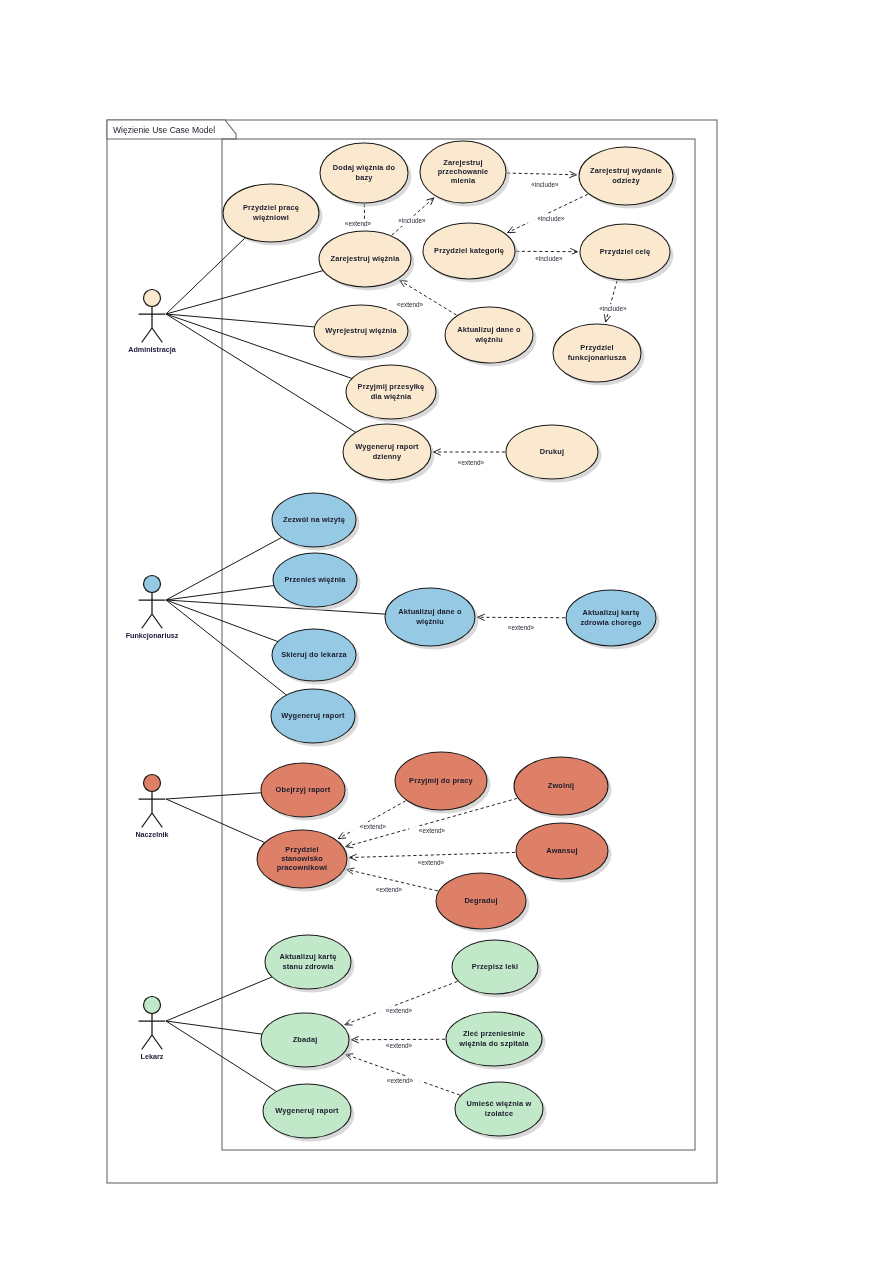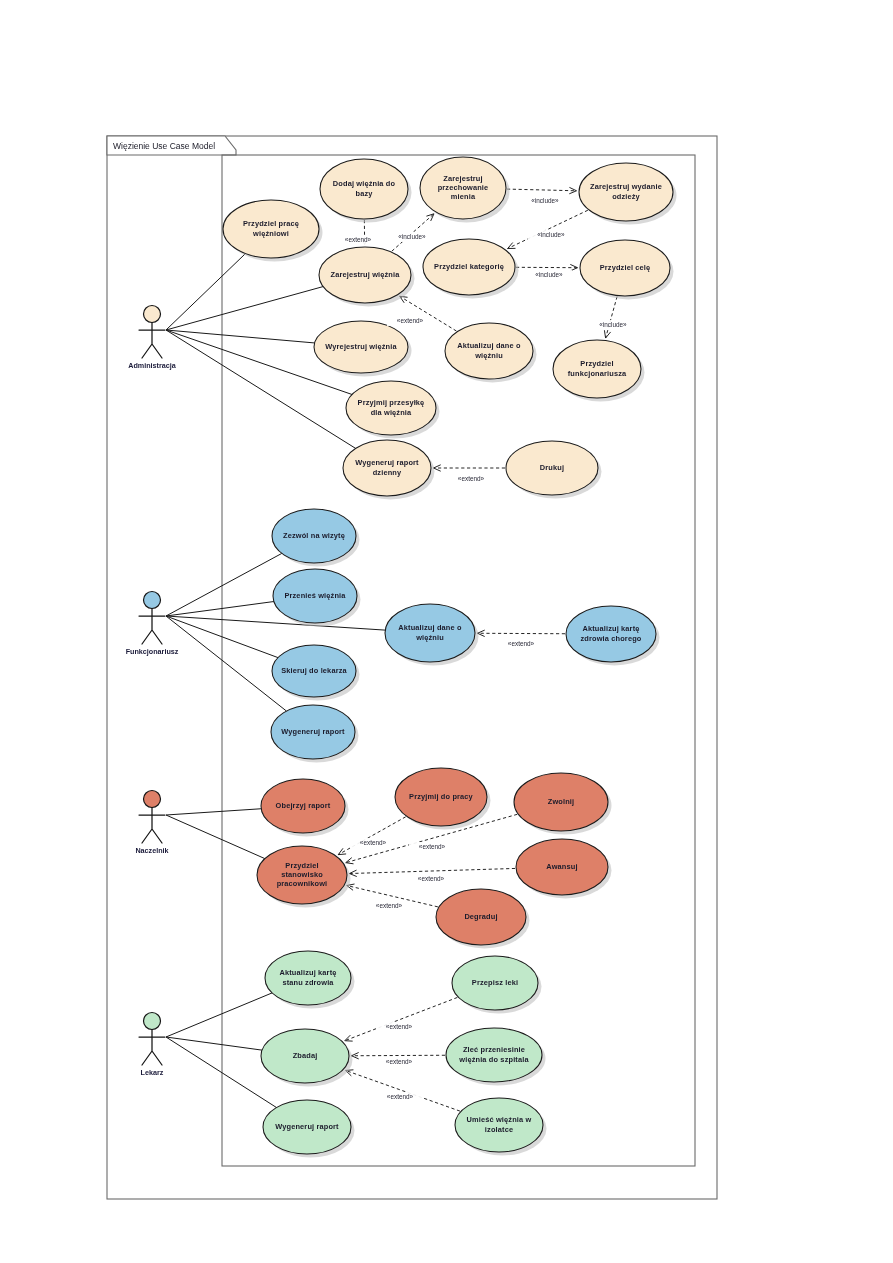--- a/index.html
+++ b/index.html
@@ -11,21 +11,21 @@
   body {
     width: 893px;
     height: 1263px;
     font-family: "Liberation Sans", sans-serif;
     position: relative;
     overflow: hidden;
   }
   #stage {
     position: absolute;
     left: 0;
-    top: 16px;
+    top: 0;
     width: 893px;
     height: 1080px;
   }
   svg#diagram {
     position: absolute;
     left: 0;
     top: 0;
     width: 893px;
     height: 1263px;
     display: block;

